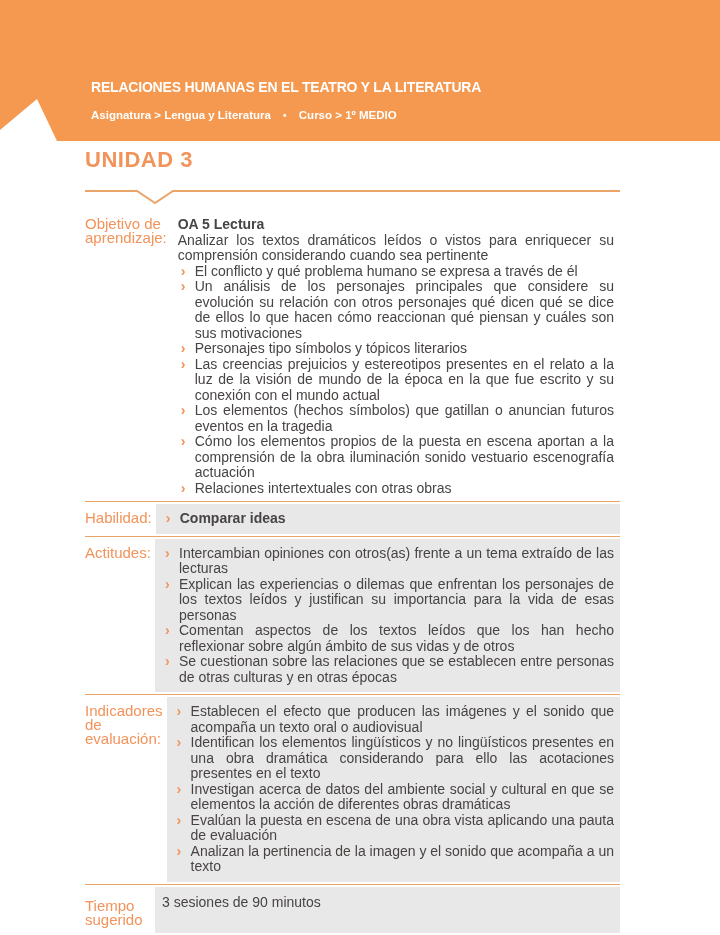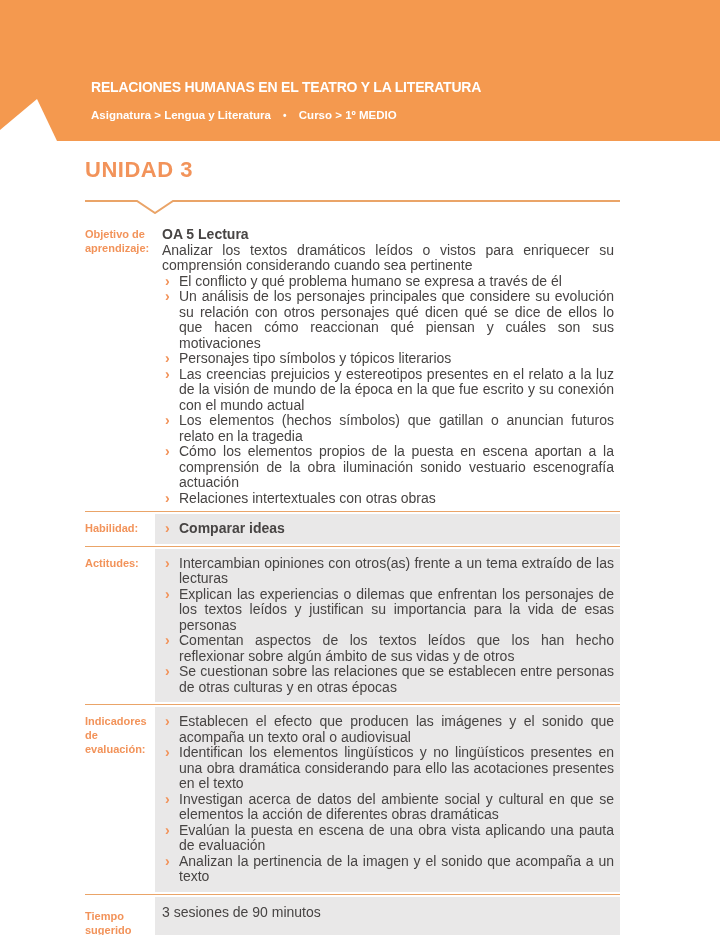--- a/index.html
+++ b/index.html
@@ -51,21 +51,21 @@
     display:inline-block;
     margin:0 9px;
     font-size:10px;
   }
   
   .main{
     margin-left:85px;
     width:535px;
   }
   .unit-title{
-    margin-top:17px;
+    margin-top:7px;
     color:var(--accent);
     font-size:22px;
     font-weight:700;
     letter-spacing:0.5px;
     line-height:24px;
   }
   .table-top-border{
     display:block;
     margin-top:18px;
   }
@@ -74,22 +74,22 @@
     display:flex;
     align-items:stretch;
   }
   .row + .row{
     border-top:1.5px solid var(--line);
   }
   .row-label{
     flex:0 0 70px;
     padding:13px 4px 8px 0;
     color:var(--accent);
-    font-size:11px;
-    font-weight:700;
+    font-size:15px;
+    font-weight:400;
     line-height:14px;
   }
   .row-content{
     flex:1 1 auto;
     min-width:0;
     padding:13px 6px 5px 7px;
     color:var(--body-text);
     font-size:14px;
     line-height:15.5px;
   }
@@ -179,21 +179,21 @@
               <li>
                 <span class="bullet-marker">›</span>
                 <span class="bullet-text">Personajes tipo símbolos y tópicos literarios</span>
               </li>
               <li>
                 <span class="bullet-marker">›</span>
                 <span class="bullet-text">Las creencias prejuicios y estereotipos presentes en el relato a la luz de la visión de mundo de la época en la que fue escrito y su conexión con el mundo actual</span>
               </li>
               <li>
                 <span class="bullet-marker">›</span>
-                <span class="bullet-text">Los elementos (hechos símbolos) que gatillan o anuncian futuros relato en la tragedia</span>
+                <span class="bullet-text">Los elementos (hechos símbolos) que gatillan o anuncian futuros eventos en la tragedia</span>
               </li>
               <li>
                 <span class="bullet-marker">›</span>
                 <span class="bullet-text">Cómo los elementos propios de la puesta en escena aportan a la comprensión de la obra iluminación sonido vestuario escenografía actuación</span>
               </li>
               <li>
                 <span class="bullet-marker">›</span>
                 <span class="bullet-text">Relaciones intertextuales con otras obras</span>
               </li>
             </ul>

